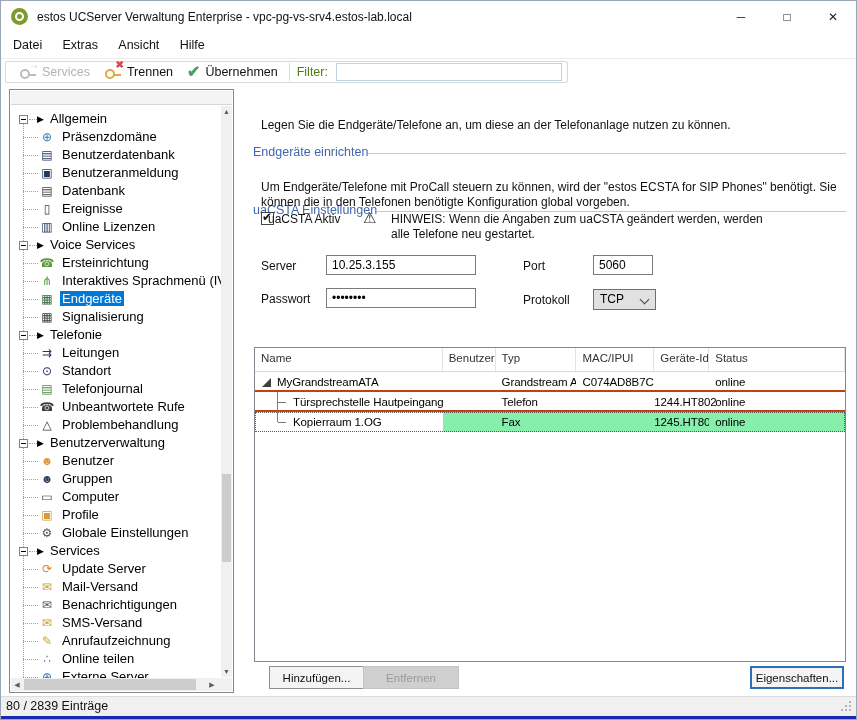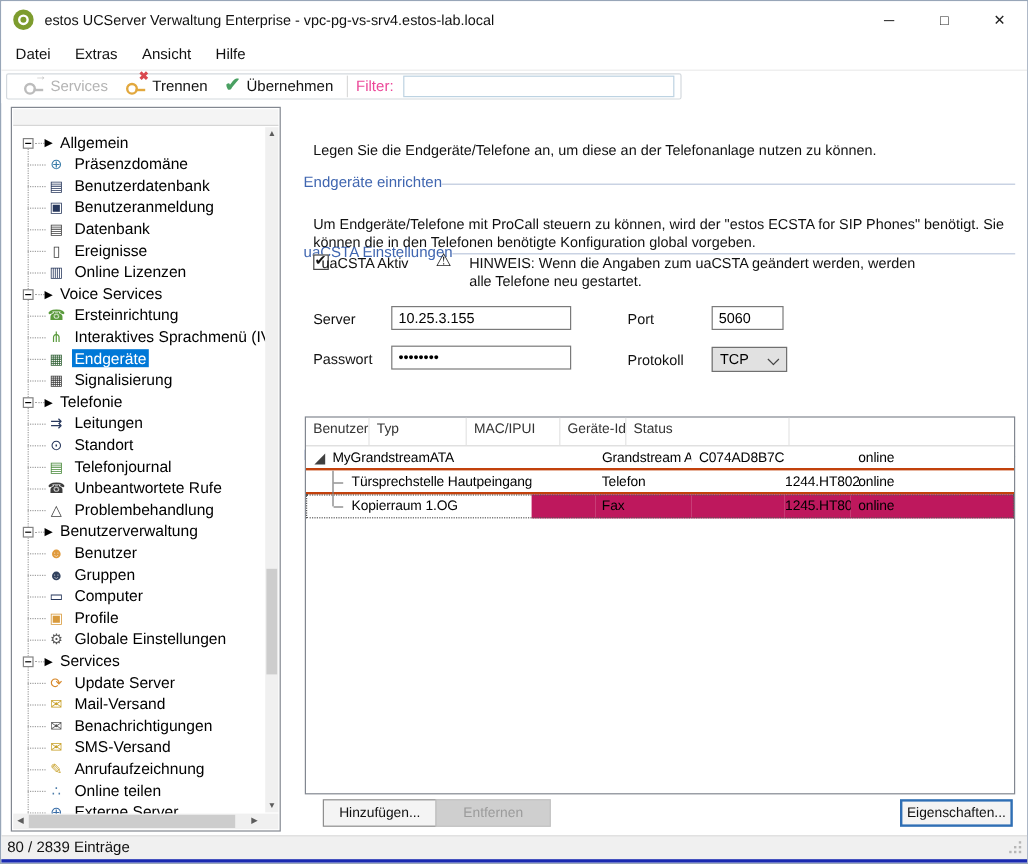--- a/index.html
+++ b/index.html
@@ -23,21 +23,21 @@
   .tb-btn{display:flex;align-items:center;gap:5px;padding:0 7px;height:20px;font-size:12.5px;color:#111;white-space:nowrap;}
   .tb-btn.disabled{color:#b4b4b4;}
   .icon-key{position:relative;width:18px;height:16px;display:inline-block;}
   .icon-key::before{content:"";position:absolute;left:1px;bottom:1px;width:6px;height:6px;border:2px solid var(--kc,#999);border-radius:50%;}
   .icon-key::after{content:"";position:absolute;left:9px;bottom:4px;width:8px;height:2px;background:var(--kc,#999);}
   .key-badge{position:absolute;right:-2px;top:-4px;font-size:10px;font-weight:bold;line-height:10px;}
   .key-connect{--kc:#bcbcbc;} .key-connect .key-badge{color:#bcbcbc;}
   .key-disconnect{--kc:#e2a83e;} .key-disconnect .key-badge{color:#d9484e;}
   .check-glyph{color:#4aa062;font-size:16px;font-weight:bold;line-height:16px;}
   .tb-sep{width:1px;height:18px;background:#dadada;margin:0 7px 0 4px;}
-  .filter-label{color:#ec4899;font-size:12.5px;margin-right:8px;}
+  .filter-label{color:#4d7c0f;font-size:12.5px;margin-right:8px;}
   .filter-input{flex:1;height:16px;margin-right:5px;border:1px solid #bdd3e2;font-size:12px;padding:0 3px;outline:none;font-family:"Liberation Sans",sans-serif;}
   
   .treepanel{position:absolute;left:8px;top:88px;width:225px;height:604px;border:1px solid #828790;background:#fff;box-sizing:border-box;overflow:hidden;}
   .tree-header{position:absolute;left:1px;top:1px;right:1px;height:13px;background:#f4f4f4;border-bottom:1px solid #d6d6d6;}
   .trunk{position:absolute;left:13px;top:29px;height:558px;width:0;border-left:1px dotted #a0a0a0;}
   #tree-rows{position:absolute;left:1px;top:20px;right:12px;overflow:hidden;}
   .t-row{position:relative;height:18px;line-height:18px;white-space:nowrap;font-size:13px;}
   .t-row.group{padding-left:39px;}
   .t-row.child{padding-left:49px;}
   .expander{position:absolute;left:8px;top:5px;width:9px;height:9px;border:1px solid #848484;background:#fff;box-sizing:border-box;}
@@ -70,21 +70,21 @@
   
   .devtable{position:absolute;left:253px;top:346px;width:592px;height:315px;border:1px solid #828790;background:#fff;box-sizing:border-box;overflow:hidden;}
   .dt-header{display:flex;height:23px;border-bottom:1px solid #d9d9d9;}
   .dt-hcell{box-sizing:border-box;border-right:1px solid #e4e4e4;padding:4px 0 0 6px;font-size:11.5px;color:#333;overflow:hidden;white-space:nowrap;}
   .dt-row{display:flex;height:20px;position:relative;font-size:11.5px;letter-spacing:-0.1px;box-sizing:border-box;border-bottom:2px solid #c2410c;white-space:nowrap;}
   .dt-row.selected{outline:1px dotted #5a5a5a;outline-offset:-1px;border-bottom:none;}
   .dt-cell{box-sizing:border-box;height:20px;overflow:hidden;}
   .c-name{position:relative;}
   .c-typ,.c-mac,.c-status{padding:4px 0 0 6px;}
   .c-id{text-align:right;padding:4px 2px 0 0;overflow:visible;}
-  .selbg{background:#be185d;}
+  .selbg{background:#86efac;}
   .n0{position:absolute;left:22px;top:4px;}
   .n1{position:absolute;left:38px;top:4px;}
   .expand-tri{position:absolute;left:7px;top:6px;width:0;height:0;border-left:9px solid transparent;border-bottom:9px solid #404040;}
   .conn-v{position:absolute;left:22px;top:0;width:0;height:20px;border-left:1px solid #7a7a7a;}
   .conn-v.half{height:10px;}
   .conn-h{position:absolute;left:23px;top:10px;width:8px;border-top:1px solid #7a7a7a;}
   
   .btn{position:absolute;top:665px;height:23px;background:#f4f4f4;border:1px solid #8f8f8f;font-size:11.5px;color:#111;
     box-sizing:border-box;font-family:"Liberation Sans",sans-serif;padding:0;}
   .btn.disabled{background:#cfcfcf;border-color:#c2c2c2;color:#9b9b9b;}
@@ -223,20 +223,21 @@
       <span class="chev"></span>
     </div>
 
     <div class="section" style="top:323px;">
       <span>Endgeräte</span>
         <div class="line"></div>
     </div>
 
     <div class="devtable">
       <div class="dt-header" id="dt-header">
+          <div class="dt-hcell" style="width: 188px;">Name</div>
           <div class="dt-hcell" style="width: 53px;">Benutzer...</div>
           <div class="dt-hcell" style="width: 81px;">Typ</div>
           <div class="dt-hcell" style="width: 78px;">MAC/IPUI</div>
           <div class="dt-hcell" style="width: 55px;">Geräte-Id</div>
           <div class="dt-hcell" style="width: 136px;">Status</div>
         </div>
       <div id="dt-body">
           <div class="dt-row">
             <div class="dt-cell c-name" style="width: 188px;">
               <span class="expand-tri"></span>

